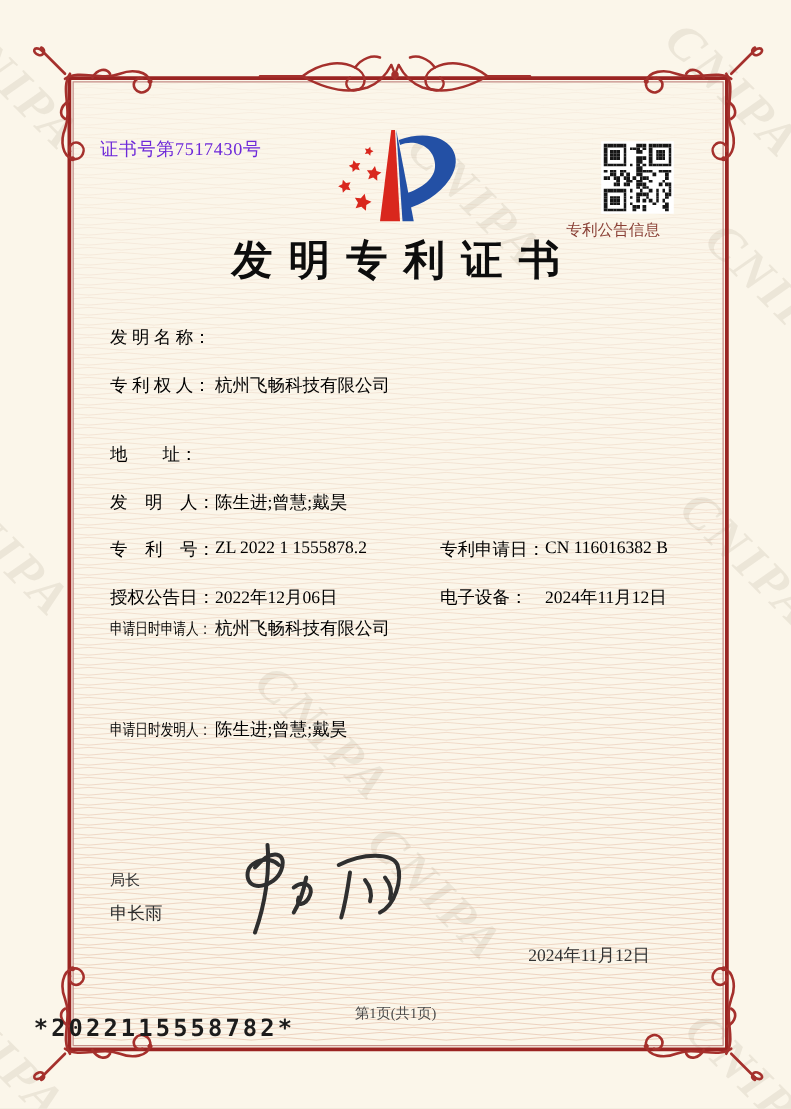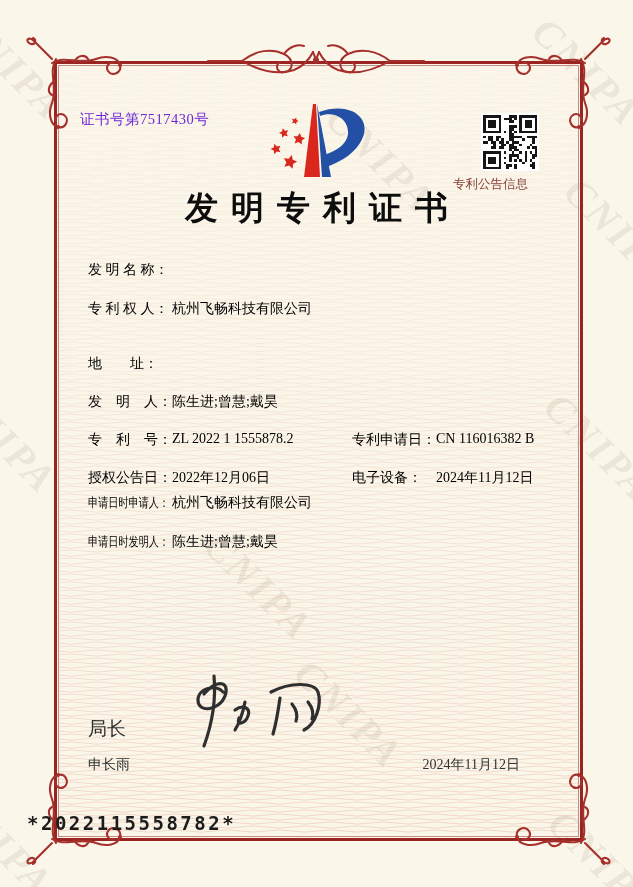--- a/index.html
+++ b/index.html
@@ -50,26 +50,26 @@
   #qr{display:grid; grid-template-columns:repeat(21,2.6px); grid-auto-rows:2.6px;}
   #qr .d{background:#161616;}
   .qr-caption{position:absolute; left:453px; top:176px; width:120px; text-align:left;
     font-size:12.5px; color:var(--qr_caption,#8a4036);}
   .row{position:absolute; left:88px; width:500px; font-size:14px; white-space:nowrap; color:#000000;}
   .row .val{position:absolute; left:84px; top:0; white-space:nowrap;}
   .col2{position:absolute; left:264px; top:0; width:236px;}
   .col2 .val{position:absolute; left:84px; top:0;}
   .small-lab{display:inline-block; font-size:13px; transform:scaleX(0.78); transform-origin:0 50%; white-space:nowrap;}
   .r1{top:261px}.r2{top:300px}.r3{top:355px}.r4{top:393px}
-  .r5{top:431px}.r6{top:469px}.r7{top:494px}.r8{top:533px}
+  .r5{top:431px}.r6{top:469px}.r7{top:494px}.r8{top:575px}
   .statement{position:absolute; left:62px; top:601px; width:514px; font-size:12.3px;
     line-height:26px; color:#383838;}
   .statement .s1{text-indent:36px;}
-  .sig-role{position:absolute; left:88px; top:696px; font-size:19px; color:#2e2e2e;margin-top:20px;}
-  .sig-name{position:absolute; left:88px; top:756px; font-size:14px; color:#2e2e2e;}
+  .sig-role{position:absolute; left:88px; top:696px; font-size:12px; color:#2e2e2e;}
+  .sig-name{position:absolute; left:88px; top:722px; font-size:14px; color:#2e2e2e;}
   .sig-svg{position:absolute; left:168px; top:664px;}
   .grant-date{position:absolute; left:356px; top:756px; width:164px; text-align:right; font-size:14px; color:#333;}
   .page-indicator{position:absolute; left:0; top:803px; width:633px; text-align:center; font-size:11.5px; color:#4a4a4a;}
   .barcode-text{
     position:absolute; left:27px; top:812px;
     font-family:"DejaVu Sans Mono","Liberation Mono",monospace;
     font-size:19px; font-weight:bold; letter-spacing:2.5px; color:#1c1c1c;
   }
 </style>
 </head>
@@ -844,15 +844,16 @@
       <path d="M46,12 C48,34 44,60 36,82"></path>
       <path d="M77,38 C75,48 72,58 67,66"></path>
       <path d="M67,46 C75,40 83,44 80,52 C77,60 68,62 71,54"></path>
       <path d="M103,28 C122,18 146,18 150,28 C154,40 148,60 136,66"></path>
       <path d="M112,34 C110,48 108,60 105,70"></path>
       <path d="M124,40 C128,45 130,51 128,57"></path>
       <path d="M140,38 C144,43 146,49 144,55"></path>
     </svg>
     <div class="grant-date">2024年11月12日</div>
 
+    <div class="page-indicator">第1页(共1页)</div>
     <div class="barcode-text">*2022115558782*</div>
   </div>
 </div>
 
 </body></html>

